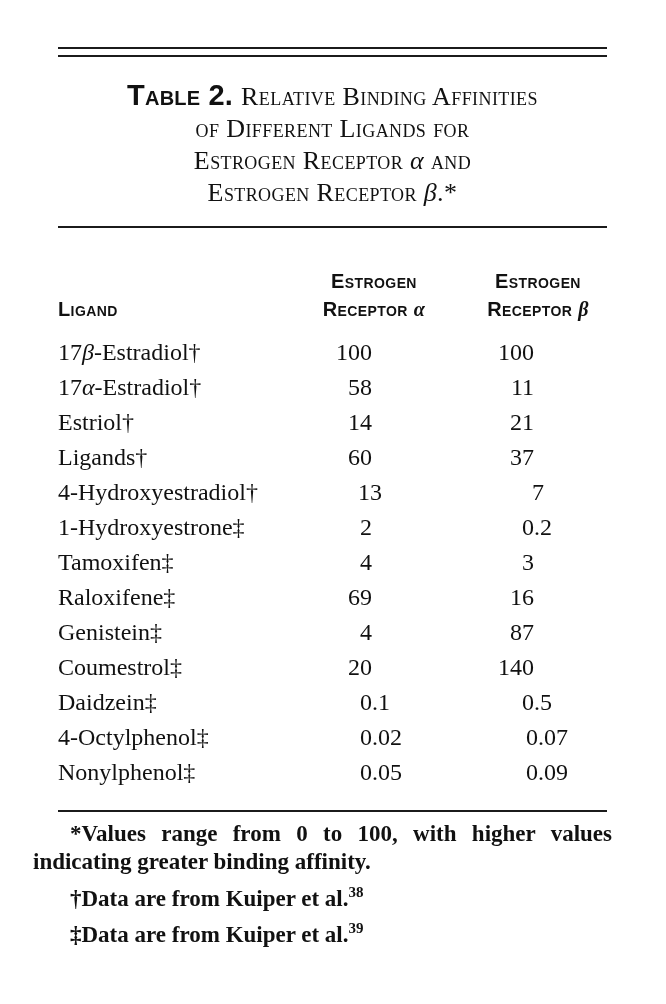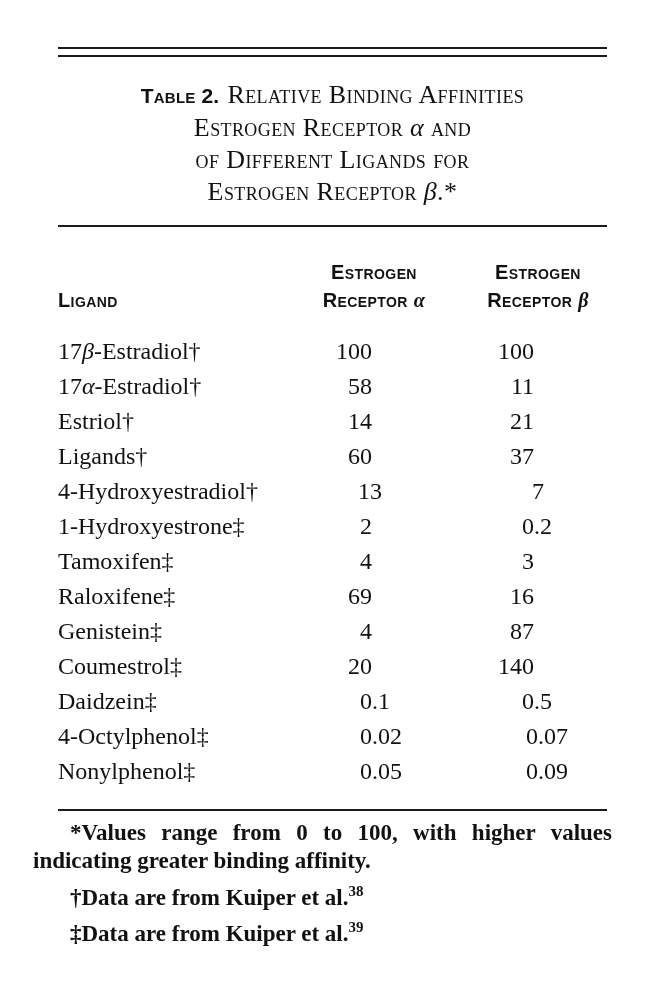--- a/index.html
+++ b/index.html
@@ -13,29 +13,29 @@
 
   
   .rule-double{margin-top:47px;height:6px;border-top:2px solid #1b1b1b;border-bottom:2px solid #1b1b1b;}
   .rule-single{border-top:2px solid #1b1b1b;height:0;}
   .rule-mid{margin-top:17px;}
   .rule-bottom{margin-top:20px;}
 
   
   .title{margin-top:22px;text-align:center;font-size:26px;line-height:32px;
          font-variant:small-caps;letter-spacing:0.4px;}
-  .tlabel{font-family:"Liberation Sans", sans-serif;font-weight:700;font-size:21px;
+  .tlabel{font-family:"Liberation Sans", sans-serif;font-weight:700;font-size:29px;
           margin-right:8px;letter-spacing:0.2px;}
   .gk{font-variant:normal;font-style:italic;}
 
   
   .headrow{position:relative;height:107px;font-family:"Liberation Sans", sans-serif;
            font-weight:700;font-variant:small-caps;font-size:20px;line-height:28px;
            letter-spacing:0.4px;}
-  .hcell{position:absolute;bottom:20px;}
+  .hcell{position:absolute;bottom:12px;}
   .h-ligand{left:0;}
   .h-alpha{left:241px;width:150px;text-align:center;}
   .h-beta{left:405px;width:150px;text-align:center;}
   .headrow .gk{font-family:"Liberation Serif", serif;font-weight:700;}
 
   
   .rows{font-size:24px;}
   .trow{display:flex;height:35px;line-height:35px;}
   .c-ligand{flex:0 0 190px;white-space:nowrap;}
   .c-alpha{flex:0 0 150px;display:flex;}
@@ -56,22 +56,22 @@
 </head>
 <body>
 
 <div class="page">
   <div class="table-card">
 
     <div class="rule-double"></div>
 
     <div class="title">
       <div class="tline"><span class="tlabel">Table 2.</span><span class="wrap-greek">Relative Binding Affinities</span></div>
+      <div class="tline wrap-greek">of Different Ligands for</div>
       <div class="tline wrap-greek">Estrogen Receptor <span class="gk">α</span> and</div>
-      <div class="tline wrap-greek">of Different Ligands for</div>
       <div class="tline wrap-greek">Estrogen Receptor <span class="gk">β</span>.*</div>
     </div>
 
     <div class="rule-single rule-mid"></div>
 
     <div class="headrow">
       <div class="hcell h-ligand wrap-greek">Ligand</div>
       <div class="hcell h-alpha">
         <div class="wrap-greek">Estrogen</div>
         <div class="wrap-greek">Receptor <span class="gk">α</span></div>

